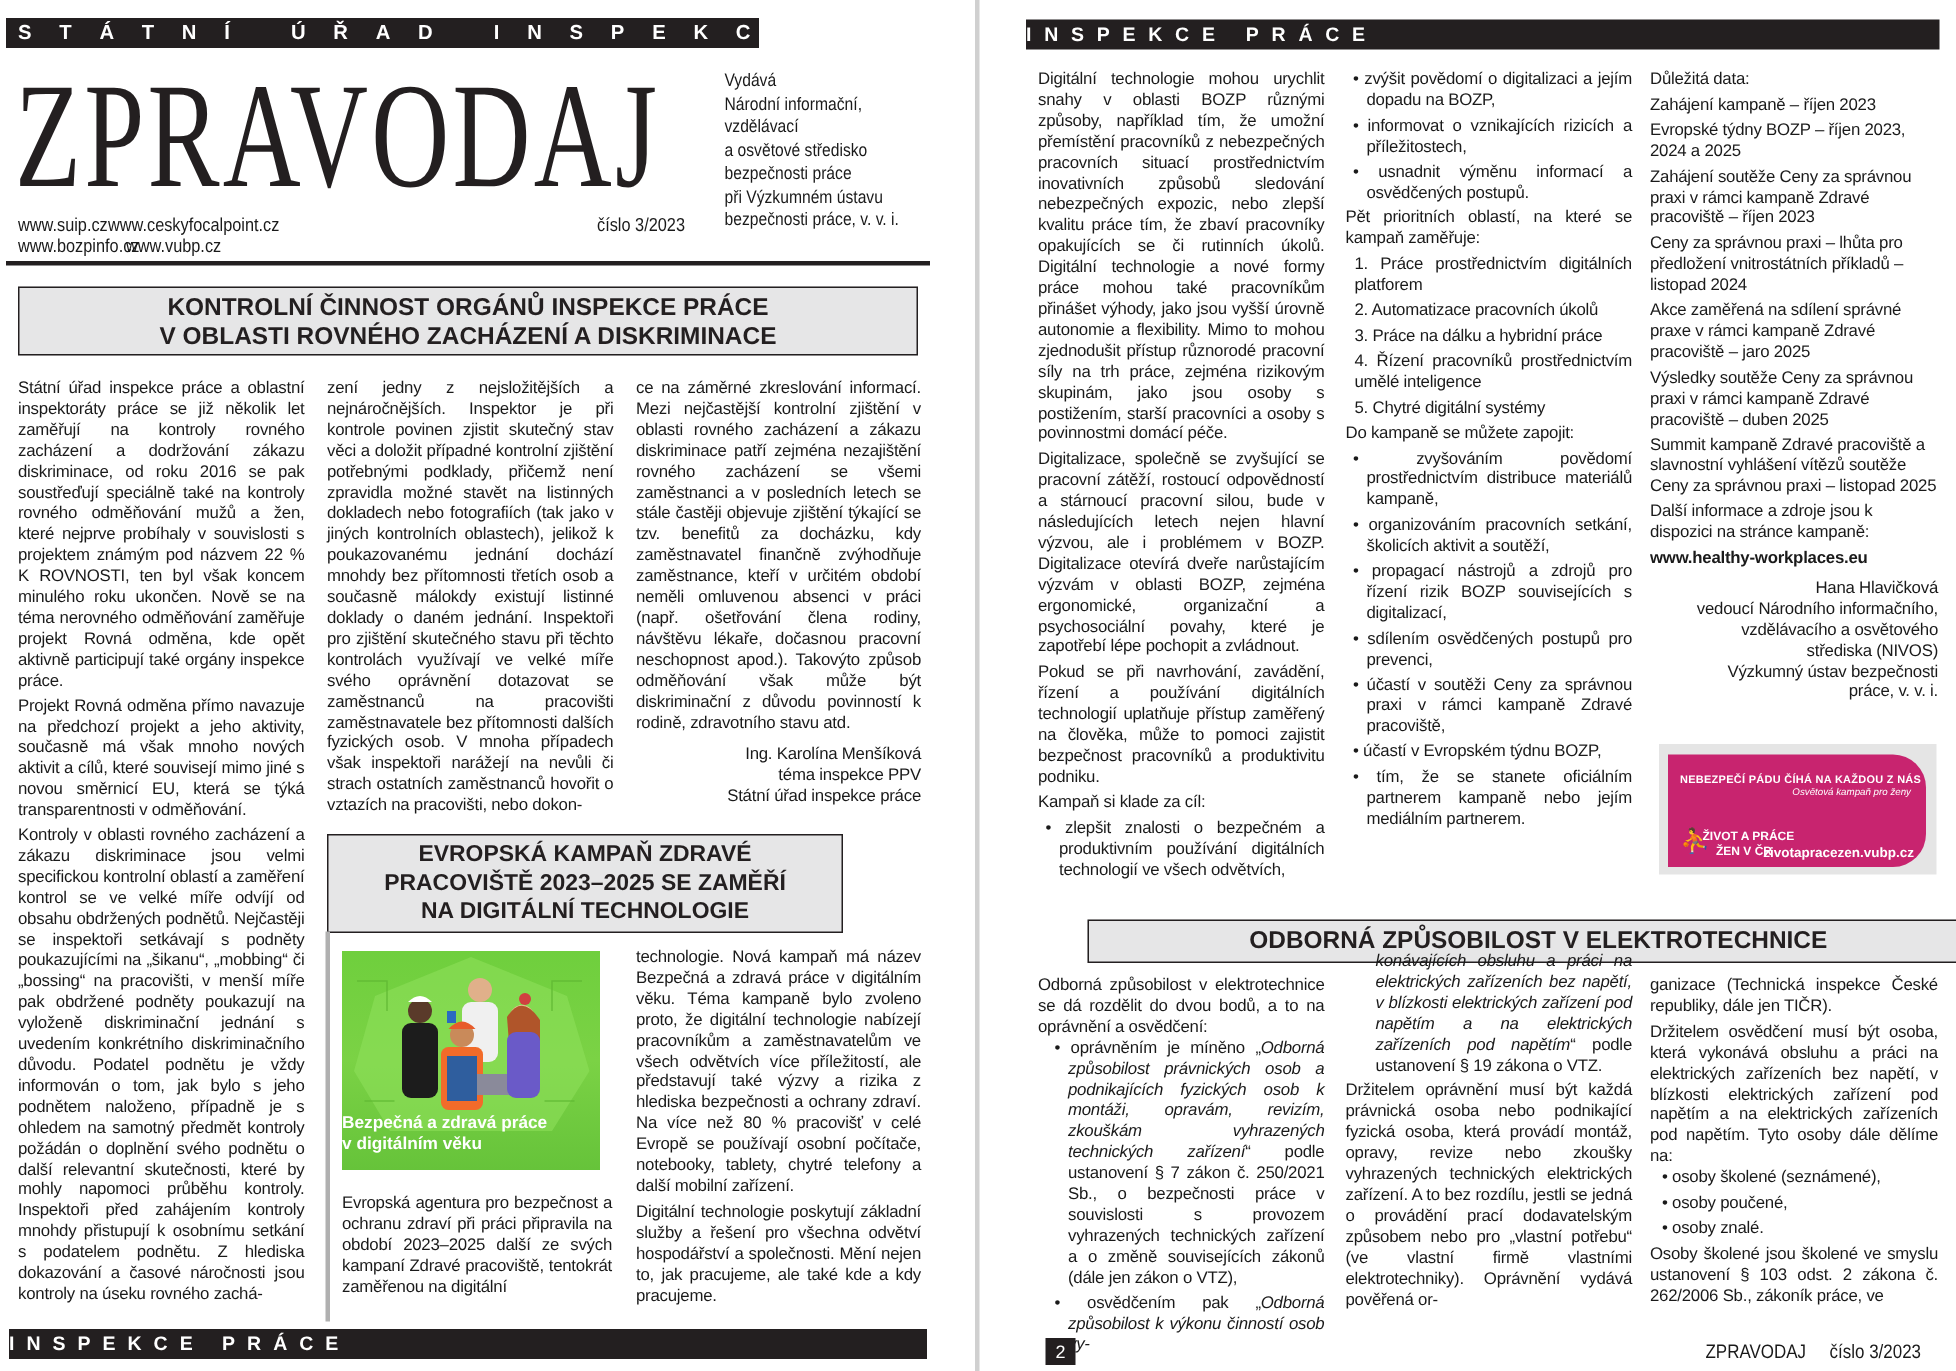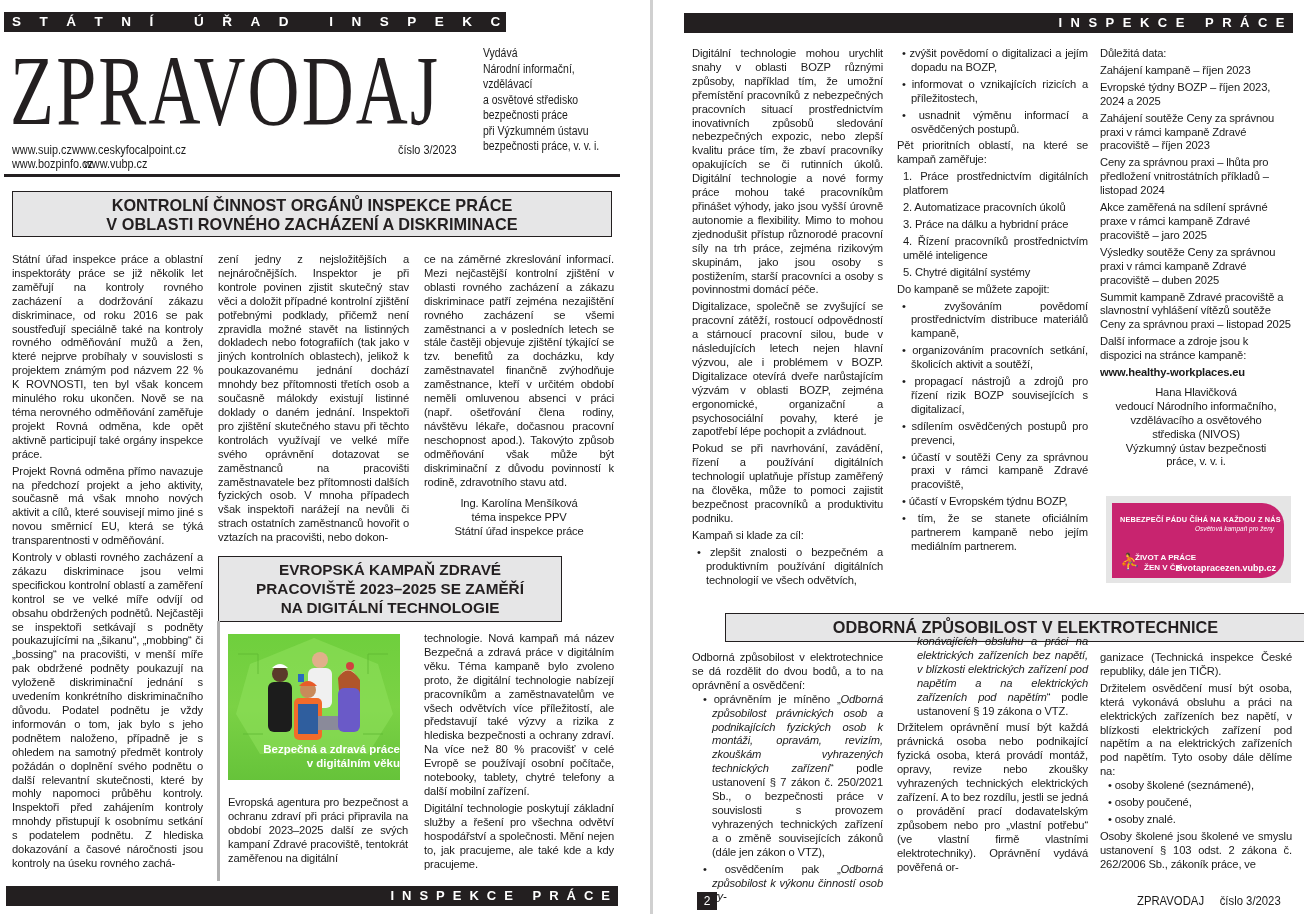--- a/index.html
+++ b/index.html
@@ -2,45 +2,45 @@
 <html><head>
 <meta charset="utf-8">
 <style>
 *{box-sizing:border-box;margin:0;padding:0}
 html,body{width:1304px;height:914px;background:#fff;overflow:hidden}
 body{position:relative;font-family:"Liberation Sans",sans-serif;color:#1a1a1a}
 .page{position:absolute;top:0;height:914px;background:#fff}
 #p1{left:0;width:628px}
 .gutter{position:absolute;left:628px;top:0;width:20px;height:914px;background:#fff}
 .gutter-line{position:absolute;left:650px;top:0;width:3px;height:914px;background:#d0d0d0}
-.blackbar{position:absolute;background:#231f20;color:#fff;font-weight:bold;text-align:right;white-space:nowrap;overflow:hidden}
+.blackbar{position:absolute;background:#231f20;color:#fff;font-weight:bold;text-align:left;white-space:nowrap;overflow:hidden}
 .topbar1{left:4px;top:12px;width:502px;height:20px;font-size:13.5px;letter-spacing:18.5px;line-height:20px;text-align:left;padding-left:8px}
 .bottombar1{left:6px;top:886px;width:612px;height:20px;font-size:13px;letter-spacing:8px;line-height:20px}
 .topbar2{left:684px;top:13px;width:609px;height:20px;font-size:13px;letter-spacing:8.5px;line-height:20px;position:absolute}
 .masthead{position:absolute;left:10px;top:41px;font-family:"Liberation Serif",serif;font-size:100px;line-height:1;letter-spacing:3px;transform:scaleX(0.72) scaleY(1.0);transform-origin:left top;color:#231f20;font-weight:normal;white-space:nowrap}
 .publisher{position:absolute;left:483px;top:46px;font-size:12px;line-height:15.5px;width:150px;transform:scaleX(0.87);transform-origin:left top}
 .web{position:absolute;font-size:12.5px;line-height:15px;transform:scaleX(0.87);transform-origin:left top;white-space:nowrap}
 .issue{position:absolute;left:398px;top:143px;font-size:12.5px;transform:scaleX(0.87);transform-origin:left top}
 .rule1{position:absolute;left:4px;top:174px;width:616px;height:3px;background:#231f20}
 .headbox{position:absolute;background:#e6e6e7;border:1.5px solid #231f20;font-weight:bold;text-align:center;color:#231f20}
 .hb1{left:12px;top:191px;width:600px;height:46px;font-size:16.3px;line-height:19px;padding-top:4px}
 .hb2{left:218px;top:556px;width:344px;height:66px;font-size:15.3px;line-height:19px;padding-top:3px}
 .hb3{left:725px;top:613px;width:601px;height:29px;font-size:16.3px;line-height:26px}
 .col{position:absolute;font-size:11.2px;line-height:13.9px;text-align:justify;letter-spacing:-0.15px}
 .col p{margin-bottom:3px}
 .col p.tight{margin-bottom:0}
-.sig{text-align:center}
+.sig{text-align:right}
 .bul{padding-left:14px;text-indent:-9px}
 .bul2{padding-left:20px;text-indent:-9px}
 .num{padding-left:6px}
 .it{font-style:italic}
 .b{font-weight:bold}
 .vline{position:absolute;left:217px;top:621px;width:3px;height:260px;background:#b0b0b0}
 .campimg{position:absolute;left:228px;top:634px;width:172px;height:146px;background:linear-gradient(180deg,#6fcf3d 0%,#7bd245 50%,#66c33a 100%);overflow:hidden}
-.campimg .caption{position:absolute;left:0;right:0;bottom:10px;color:#fff;font-weight:bold;text-align:right;font-size:11.5px;line-height:13.5px}
+.campimg .caption{position:absolute;left:0;right:0;bottom:10px;color:#fff;font-weight:bold;text-align:left;font-size:11.5px;line-height:13.5px}
 .ad{position:absolute;left:1106px;top:496px;width:185px;height:87px;background:#e5e5e5}
 .ad-inner{position:absolute;left:6px;top:7px;width:172px;height:75px;background:#c8246f;border-radius:0 22px 22px 0;color:#fff}
 .ad-t1{position:absolute;left:8px;top:12px;font-size:7.3px;font-weight:bold;letter-spacing:0.2px;white-space:nowrap}
 .ad-t2{position:absolute;right:10px;top:22px;font-size:6.5px;font-style:italic}
 .ad-logo{position:absolute;left:8px;top:50px;font-size:8px;line-height:10px;font-weight:bold}
 .ad-logo-icon{position:absolute;left:0px;top:0;font-size:16px;line-height:18px}
 .ad-logo-text{margin-left:15px;display:block}
 .ad-url{position:absolute;right:8px;top:60px;font-size:9px;font-weight:bold}
 .pgnum{position:absolute;left:697px;top:892px;width:20px;height:18px;background:#231f20;color:#fff;font-size:12px;line-height:18px;text-align:center}
 .footer2{position:absolute;left:1137px;top:893px;font-size:13px;transform:scaleX(0.87);transform-origin:left top;white-space:nowrap}

